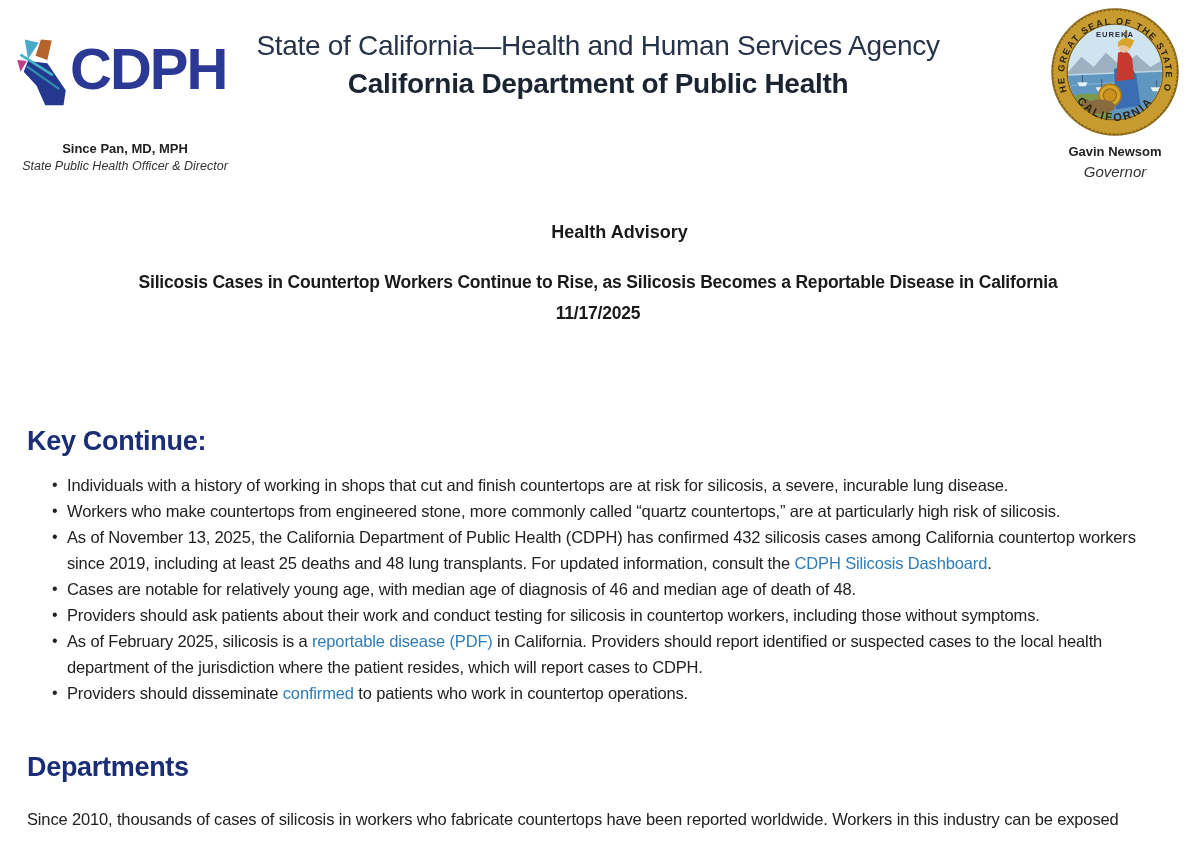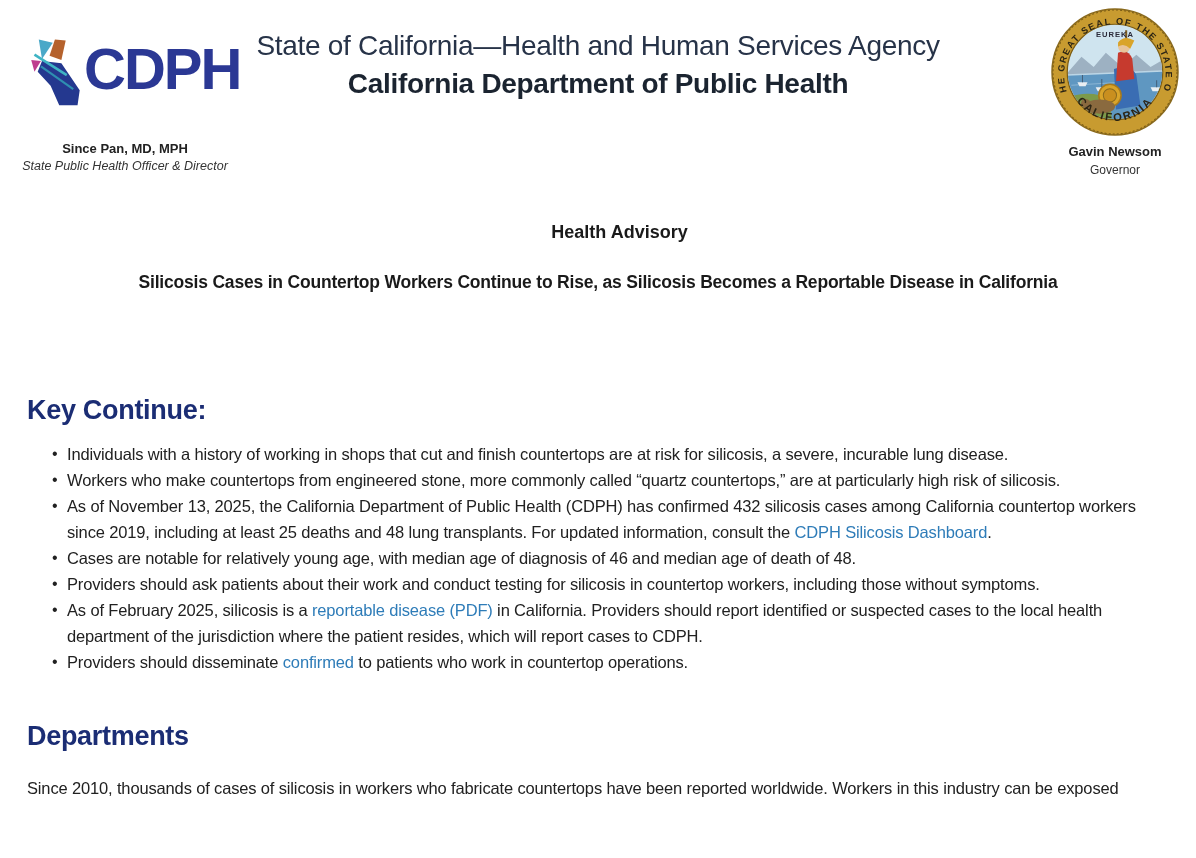--- a/index.html
+++ b/index.html
@@ -9,33 +9,33 @@
     --body-text:#212121;
     --header-line1:#273348;
     --header-line2:#1b2430;
   }
   *{margin:0;padding:0;box-sizing:border-box;}
   html,body{width:1196px;height:858px;overflow:hidden;background:#fff;}
   body{font-family:"Liberation Sans","DejaVu Sans",sans-serif;color:var(--body-text);}
 
   
   .page-header{position:relative;height:196px;width:100%;}
-  .logo-block{position:absolute;left:28px;top:36px;display:flex;align-items:flex-start;}
+  .logo-block{position:absolute;left:14px;top:36px;display:flex;align-items:flex-start;}
   .logo-ca-icon{width:56px;height:72px;margin-top:2px;}
   .logo-word{font-size:58px;font-weight:800;letter-spacing:-2px;color:var(--logo-blue);line-height:66px;}
   .officer-block{position:absolute;left:10px;top:141px;width:230px;text-align:center;}
   .officer-name{font-size:13px;font-weight:700;color:#222;}
   .officer-title{font-size:12.5px;font-style:italic;color:#333;margin-top:3px;}
   .titles-block{position:absolute;left:0;right:0;top:30px;text-align:center;}
   .agency-line{font-size:28px;font-weight:400;color:var(--header-line1);letter-spacing:-0.3px;}
   .dept-line{font-size:28px;font-weight:700;color:var(--header-line2);margin-top:6px;letter-spacing:-0.3px;}
   .seal-block{position:absolute;right:8px;top:8px;width:146px;text-align:center;}
   .seal-svg{width:128px;height:128px;display:block;margin:0 auto;}
   .governor-name{font-size:13px;font-weight:700;color:#222;margin-top:8px;}
-  .governor-title{font-size:12px;color:#333;margin-top:4px;}
+  .governor-title{font-size:15px;font-style:italic;color:#333;margin-top:4px;}
 
   
   .advisory{text-align:center;color:#1a1a1a;}
   .advisory-heading{font-size:18px;font-weight:700;margin-top:26px;margin-left:43px;}
   .advisory-lines{margin-top:24px;font-size:17.5px;font-weight:700;line-height:31px;letter-spacing:-0.2px;}
 
   
   .content{margin:0 28px 0 27px;}
   h2.section-heading{font-size:27px;font-weight:700;color:var(--heading-blue);letter-spacing:-0.3px;}
   .key-messages-heading{margin-top:97px;}
@@ -119,20 +119,21 @@
     <div class="governor-name">Gavin Newsom</div>
     <div class="governor-title">Governor</div>
   </div>
 </header>
 
 <main>
   <div class="advisory">
     <div class="advisory-heading">Health Advisory</div>
     <div class="advisory-lines">
       <div>Silicosis Cases in Countertop Workers Continue to Rise, as Silicosis Becomes a Reportable Disease in California</div>
+      <div>11/17/2025</div>
     </div>
   </div>
 
   <div class="content">
     <h2 class="section-heading key-messages-heading">Key Continue:</h2>
     <ul class="key-messages-list">
         <li><span>Individuals with a history of working in shops that cut and finish countertops are at risk for silicosis, a severe, incurable lung disease.</span></li>
         <li><span>Workers who make countertops from engineered stone, more commonly called “quartz countertops,” are at particularly high risk of silicosis.</span></li>
         <li><span>As of November 13, 2025, the California Department of Public Health (CDPH) has confirmed 432 silicosis cases among California countertop workers since 2019, including at least 25 deaths and 48 lung transplants. For updated information, consult the </span><a class="link">CDPH Silicosis Dashboard</a><span>.</span></li>
         <li><span>Cases are notable for relatively young age, with median age of diagnosis of 46 and median age of death of 48.</span></li>

